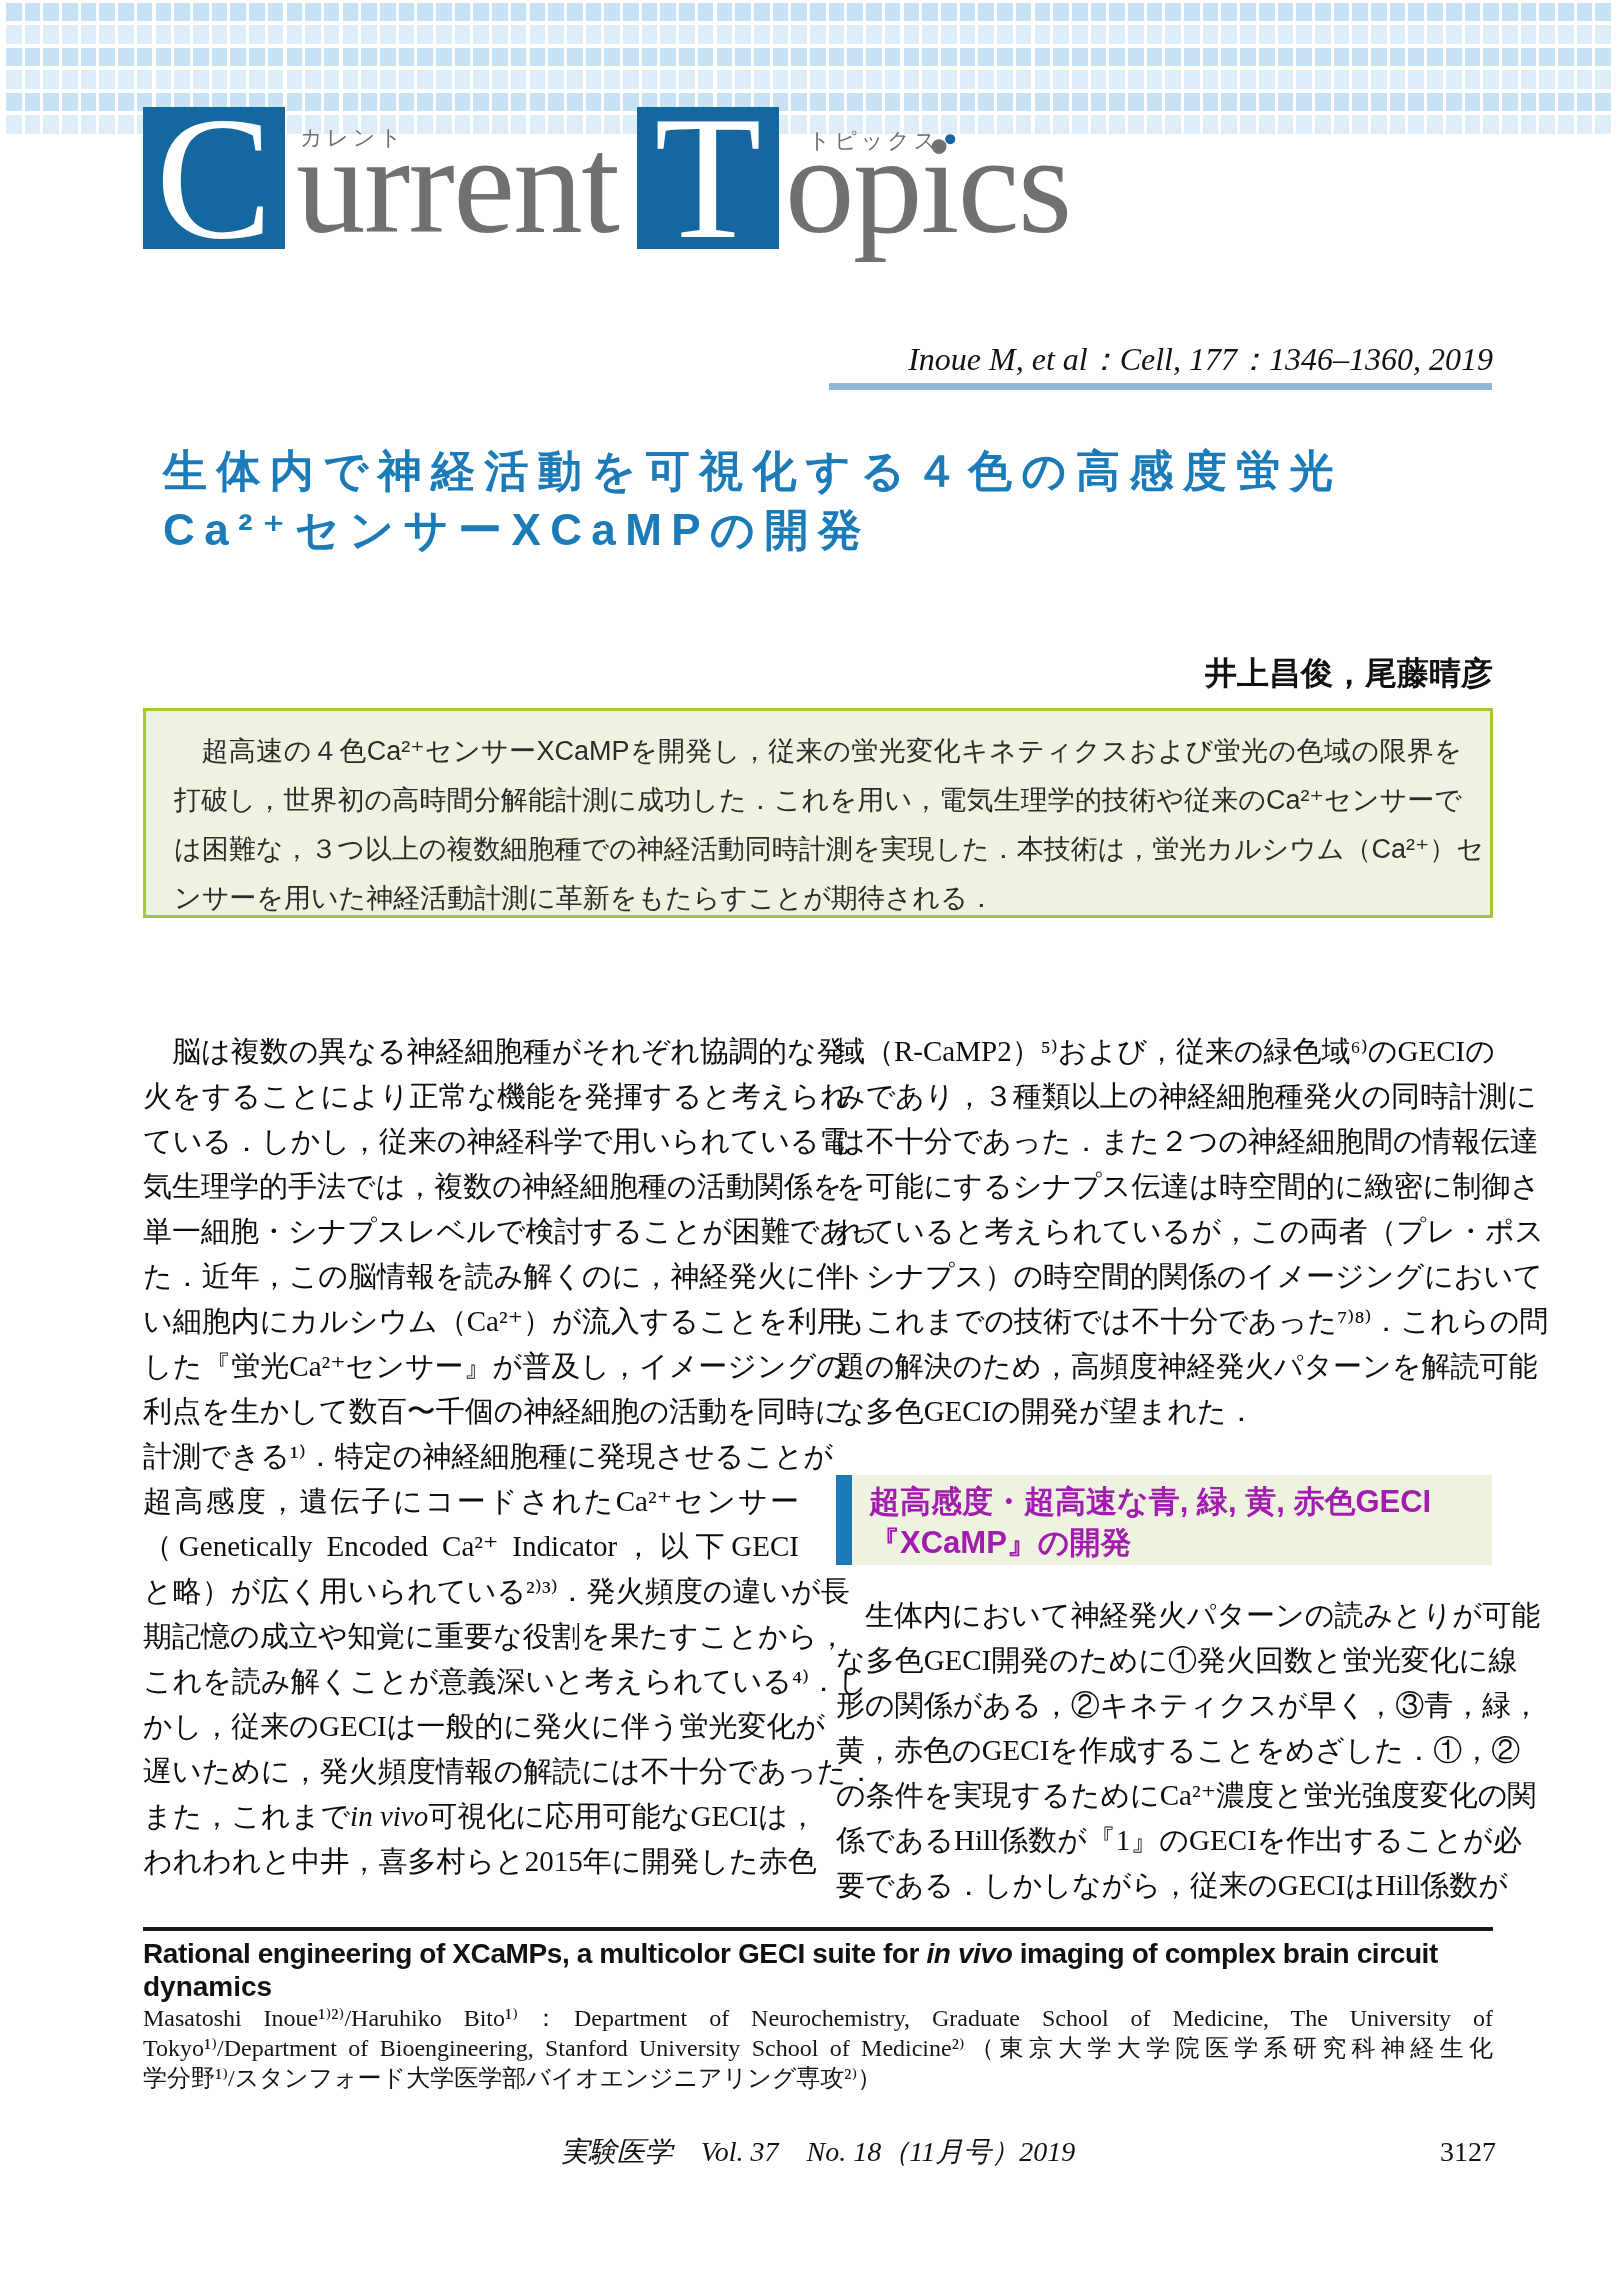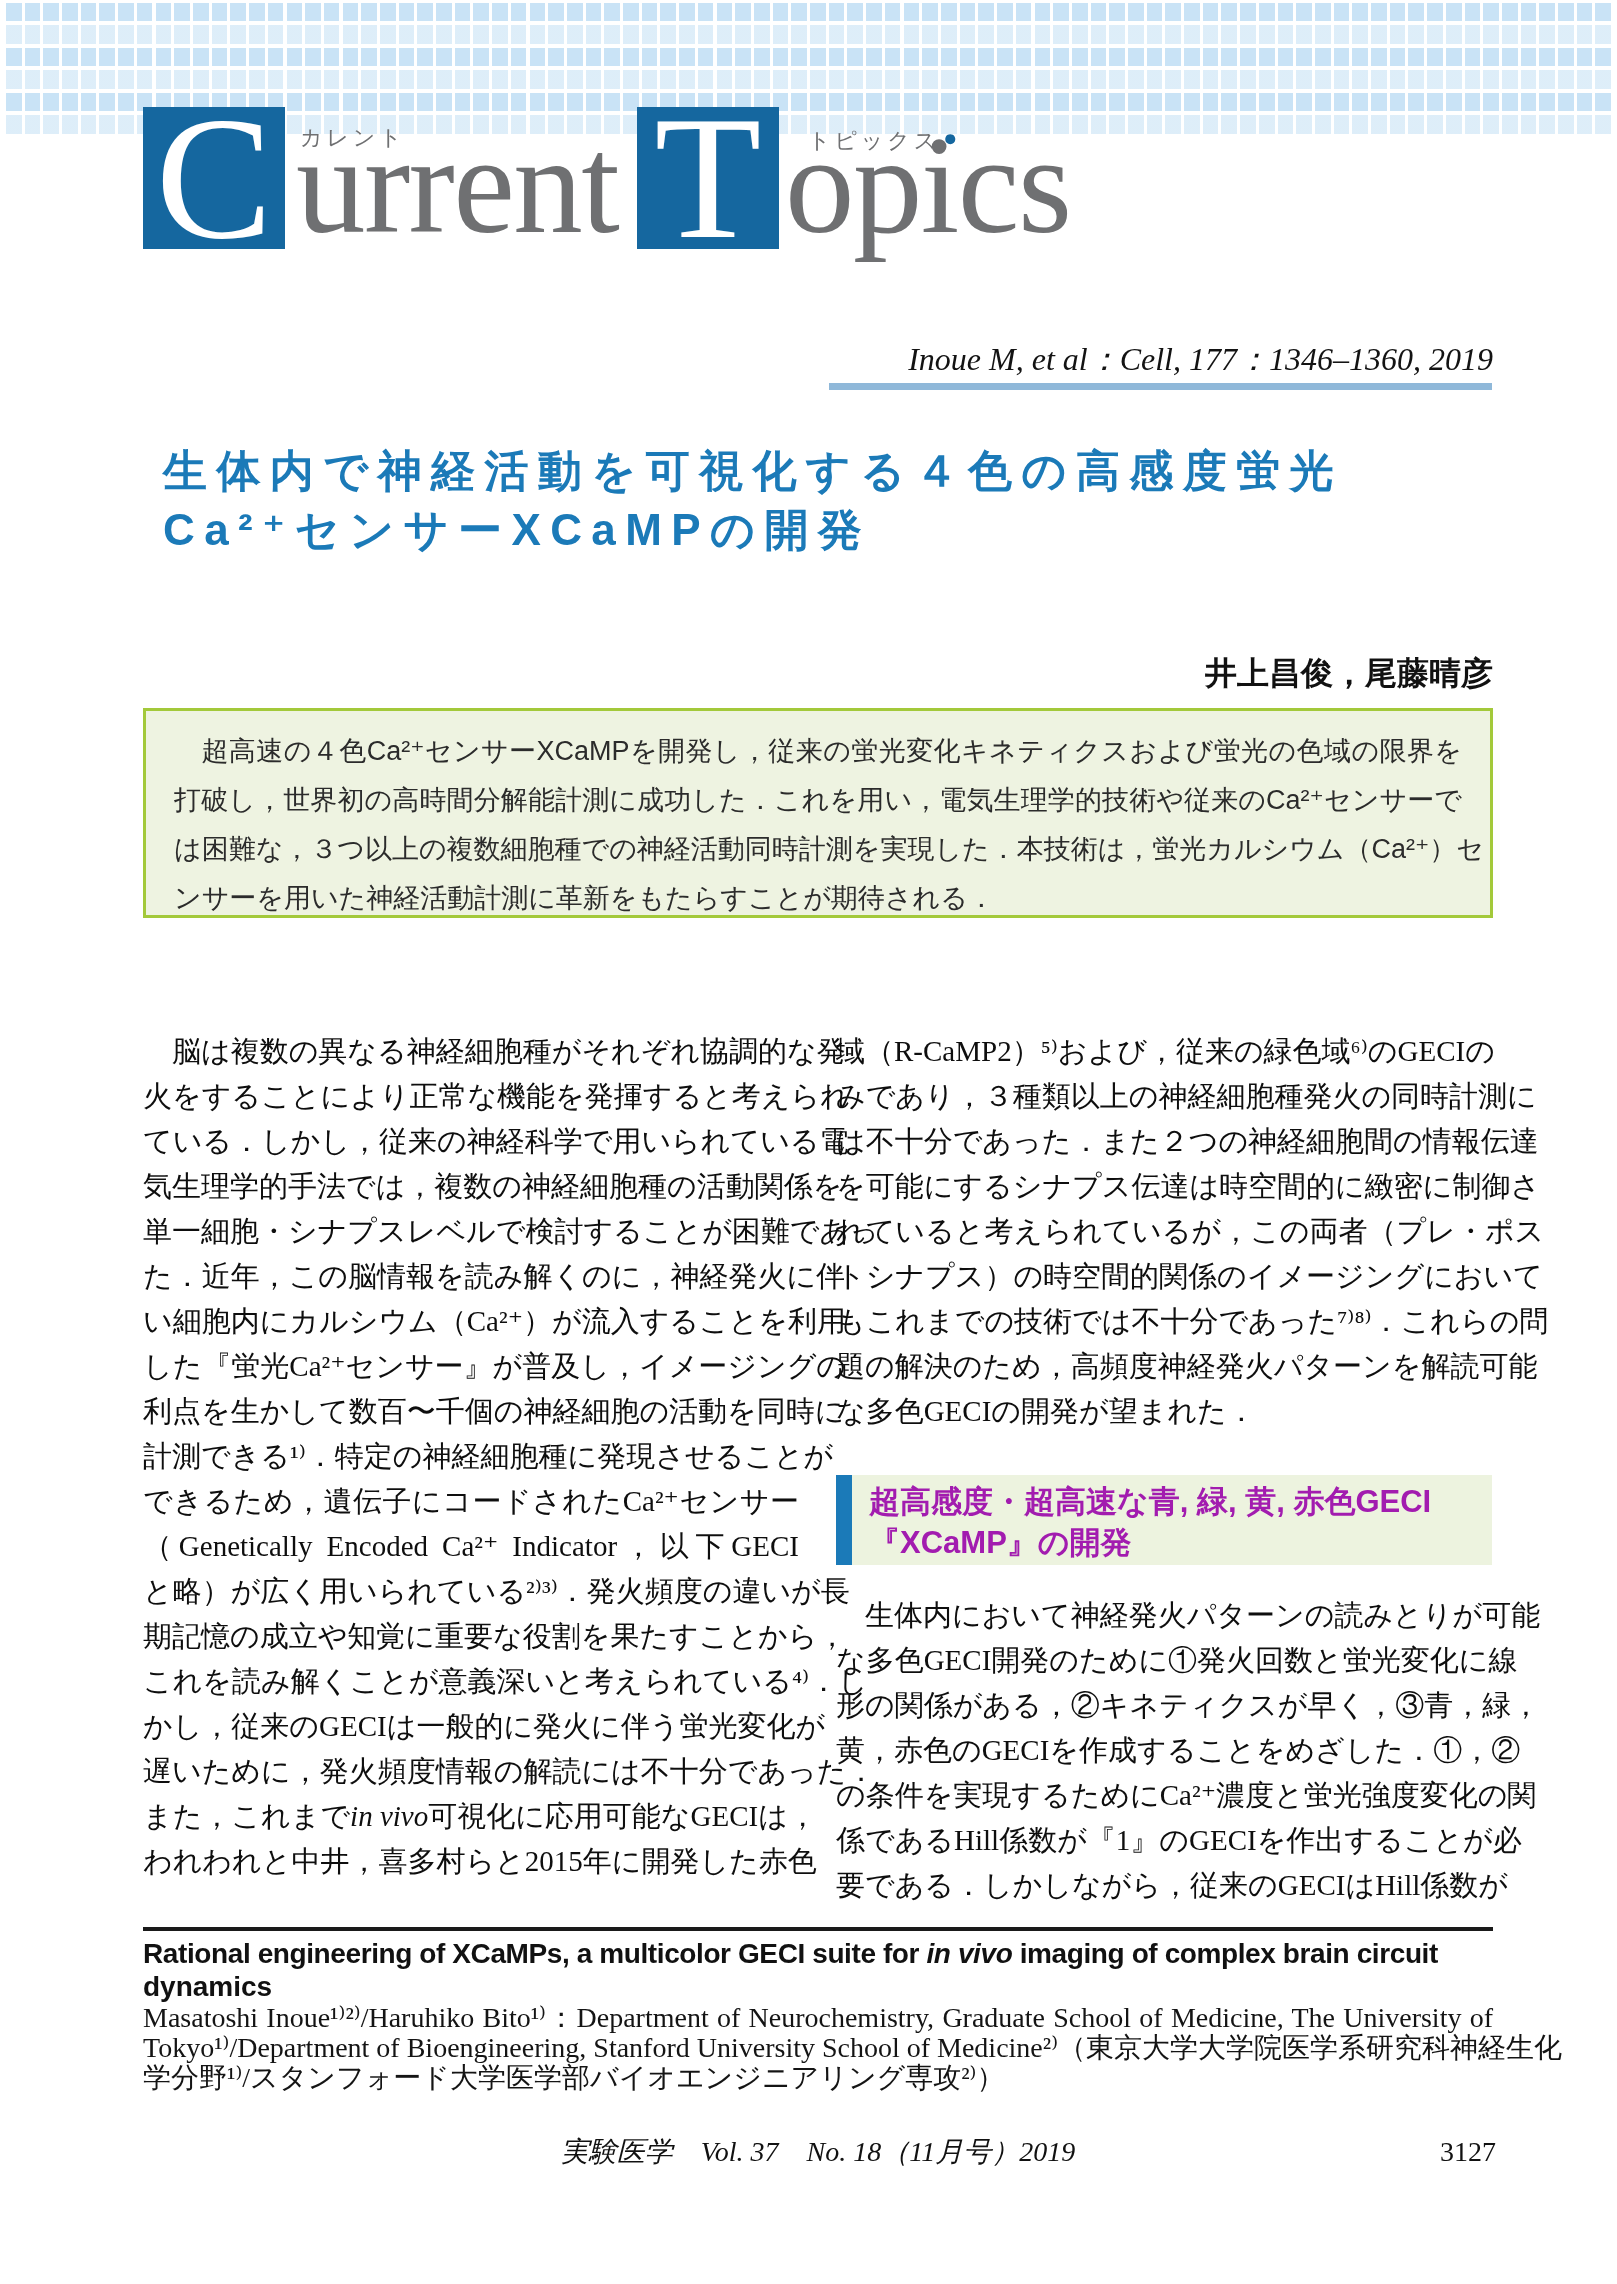--- a/index.html
+++ b/index.html
@@ -116,21 +116,21 @@
     color:#111;white-space:nowrap;
   }
   .foot-title .iv{font-style:italic;}
   .foot-title2{
     position:absolute;left:143px;top:1970px;
     font-family:"Liberation Sans","DejaVu Sans",sans-serif;
     font-weight:bold;font-size:28px;line-height:34px;color:#111;
   }
   .affil{position:absolute;left:143px;top:2003px;width:1350px;}
   .afl{
-    height:30px;line-height:30px;font-size:28px;
+    height:30px;line-height:30px;font-size:24px;
     font-family:"Liberation Serif","DejaVu Serif",serif;color:#141414;
     text-align:justify;text-align-last:justify;white-space:nowrap;
   }
   .afl.last{text-align-last:left;}
   
   .pfoot-center{
     position:absolute;left:143px;top:2135px;width:1350px;text-align:center;
     font-family:"Liberation Serif","DejaVu Serif",serif;
     font-size:28px;line-height:33px;color:#111;font-style:italic;
   }
@@ -178,21 +178,21 @@
     <div class="bl">　脳は複数の異なる神経細胞種がそれぞれ協調的な発</div>
     <div class="bl">火をすることにより正常な機能を発揮すると考えられ</div>
     <div class="bl">ている．しかし，従来の神経科学で用いられている電</div>
     <div class="bl">気生理学的手法では，複数の神経細胞種の活動関係を</div>
     <div class="bl">単一細胞・シナプスレベルで検討することが困難であっ</div>
     <div class="bl">た．近年，この脳情報を読み解くのに，神経発火に伴</div>
     <div class="bl">い細胞内にカルシウム（Ca²⁺）が流入することを利用</div>
     <div class="bl">した『蛍光Ca²⁺センサー』が普及し，イメージングの</div>
     <div class="bl">利点を生かして数百〜千個の神経細胞の活動を同時に</div>
     <div class="bl">計測できる¹⁾．特定の神経細胞種に発現させることが</div>
-    <div class="bl">できるため，遺伝子にコードされたCa²⁺センサー</div>
+    <div class="bl">超高感度，遺伝子にコードされたCa²⁺センサー</div>
     <div class="bl">（Genetically Encoded Ca²⁺ Indicator，以下GECI</div>
     <div class="bl">と略）が広く用いられている²⁾³⁾．発火頻度の違いが長</div>
     <div class="bl">期記憶の成立や知覚に重要な役割を果たすことから，</div>
     <div class="bl">これを読み解くことが意義深いと考えられている⁴⁾．し</div>
     <div class="bl">かし，従来のGECIは一般的に発火に伴う蛍光変化が</div>
     <div class="bl">遅いために，発火頻度情報の解読には不十分であった．</div>
     <div class="bl"><span>また，これまで</span><span class="iv">in vivo</span><span>可視化に応用可能なGECIは，</span></div>
     <div class="bl">われわれと中井，喜多村らと2015年に開発した赤色</div>
   </div>
 

